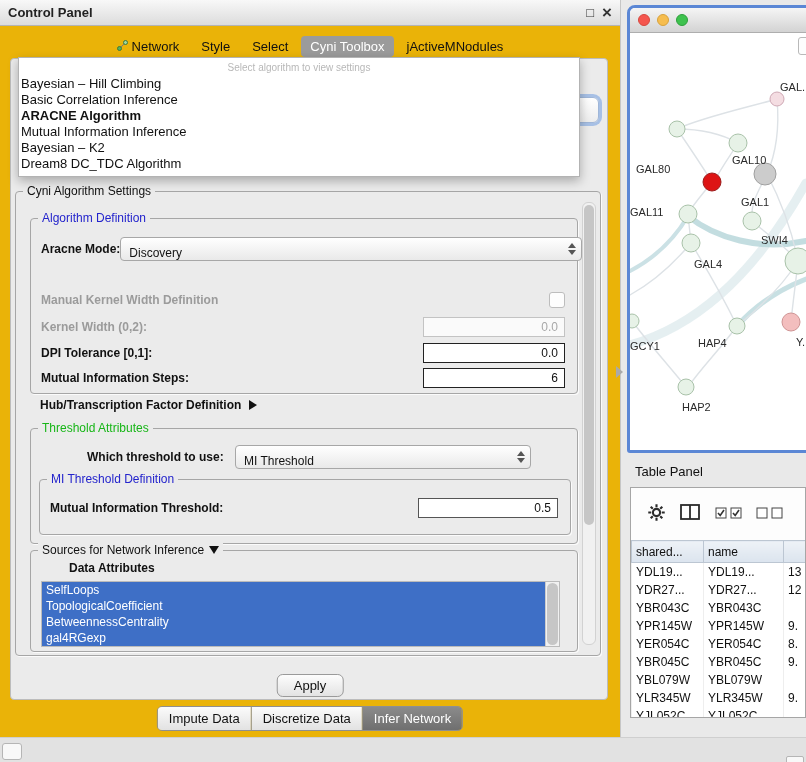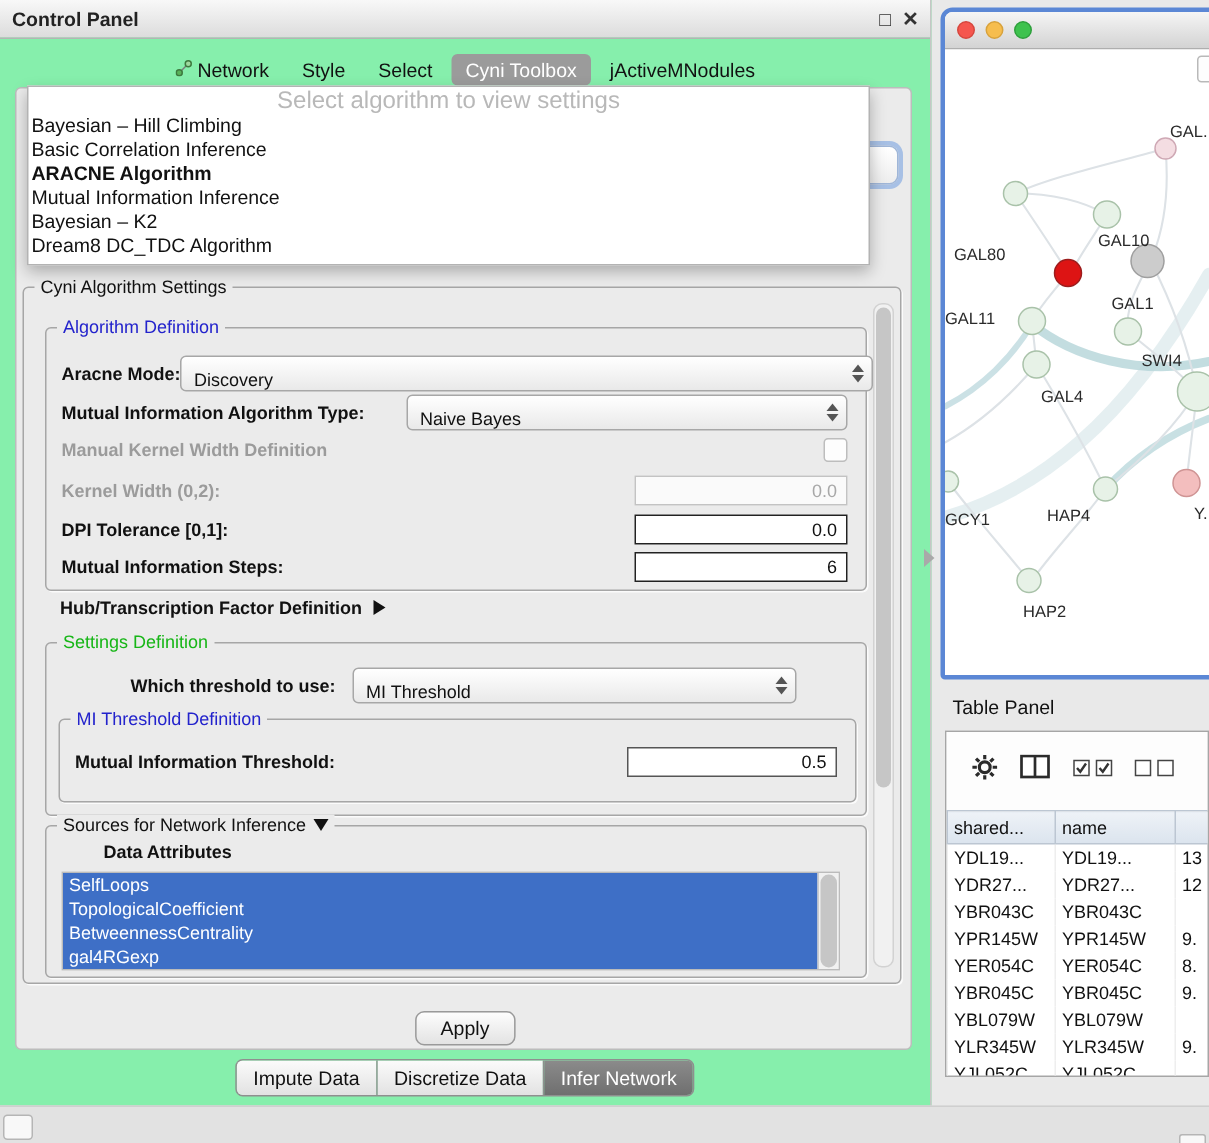--- a/index.html
+++ b/index.html
@@ -1,19 +1,19 @@
 <!DOCTYPE html>
 <html><head>
 <meta charset="utf-8">
 <style>
   html,body{margin:0;padding:0;background:#e9e9e9;}
   #screen{position:relative;width:806px;height:762px;background:#e9e9e9;overflow:hidden;
           font-family:"Liberation Sans",sans-serif;color:#111;}
   
-  #control-panel{position:absolute;left:0;top:0;width:620px;height:737px;background:#86efac;
+  #control-panel{position:absolute;left:0;top:0;width:620px;height:737px;background:#eab308;
                  border-right:1px solid #c6c6c6;border-bottom:1px solid #c6c6c6;}
   .titlebar{position:absolute;left:0;top:0;right:0;height:26px;
             background:linear-gradient(#f8f8f8,#dcdcdc);border-bottom:1px solid #b4b4b4;
             display:flex;align-items:center;padding:0 8px;box-sizing:border-box;}
   .titlebar .title{font-size:13px;font-weight:bold;color:#222;}
   .win-btns{margin-left:auto;display:flex;gap:8px;align-items:center;}
   .wb{font-size:13px;color:#333;cursor:default;line-height:1;}
   .wb.close{font-size:17px;font-weight:bold;}
   
   #top-tabs{position:absolute;left:0;top:34px;width:100%;height:24px;display:flex;
@@ -84,21 +84,21 @@
   #bottom-tabs{position:absolute;left:50%;transform:translateX(-50%);top:706px;display:inline-flex;
                border:1px solid #8f8f8f;border-radius:5px;overflow:hidden;}
   .btab{padding:4px 11px;font-size:13px;background:linear-gradient(#fbfbfb,#e2e2e2);color:#111;
         border-right:1px solid #8f8f8f;white-space:nowrap;}
   .btab:last-child{border-right:none;}
   .btab.sel{background:linear-gradient(#8b8b8b,#6f6f6f);color:#fff;}
   
   .popup{position:absolute;left:18px;top:57px;width:560px;background:#fff;
          border:1px solid #b3b3b3;box-shadow:0 4px 10px rgba(0,0,0,.28);z-index:50;
          padding:2px 0 4px 0;}
-  .popup .ph{font-size:16px;color:#b8b8b8;text-align:center;height:16px;line-height:16px;}
+  .popup .ph{font-size:10px;color:#b8b8b8;text-align:center;height:16px;line-height:16px;}
   .aitem{font-size:13px;color:#111;height:16px;line-height:16px;padding-left:2px;white-space:nowrap;}
   .aitem.b{font-weight:bold;}
   
   .splitter{position:absolute;left:616px;top:366px;width:0;height:0;
             border-top:6px solid transparent;border-bottom:6px solid transparent;
             border-left:7px solid #a9a9a9;}
   
   #net-window{position:absolute;left:627px;top:5px;width:190px;height:448px;
               border:3px solid var(--accent);border-radius:8px 8px 3px 3px;background:#fff;
               box-sizing:border-box;overflow:hidden;}
@@ -176,30 +176,20 @@
           <div class="row" style="top:18px;">
             <span class="lbl">Aracne Mode:</span>
             <div class="combo" style="width:462px;">
               <span class="cval">Discovery</span>
               <span class="carr">
                   <i class="up"></i>
                   <i class="dn"></i>
                 </span>
             </div>
           </div>
-          <div class="row" style="top:44px;">
-            <span class="lbl">Mutual Information Algorithm Type:</span>
-            <div class="combo" style="width:294px;">
-              <span class="cval">Naive Bayes</span>
-              <span class="carr">
-                  <i class="up"></i>
-                  <i class="dn"></i>
-                </span>
-            </div>
-          </div>
           <div class="row" style="top:72px;height:18px;">
             <span class="lbl dis">Manual Kernel Width Definition</span>
             <span class="checkbox"></span>
           </div>
           <div class="row" style="top:96px;">
             <span class="lbl dis">Kernel Width (0,2):</span>
             <div class="tfield dis" style="width:142px;">
               <span>0.0</span>
             </div>
           </div>
@@ -216,21 +206,21 @@
             </div>
           </div>
         </div>
 
         <div style="position:absolute;left:24px;top:206px;display:flex;align-items:center;gap:8px;">
           <span style="font-size:12px;font-weight:bold;">Hub/Transcription Factor Definition</span>
           <span class="tri-right"></span>
         </div>
 
         <div class="grp" style="left:14px;top:236px;width:548px;height:116px;">
-          <span class="legend lg-green">Settings Definition</span>
+          <span class="legend lg-green">Threshold Attributes</span>
           <div class="row" style="top:16px;padding-left:46px;">
             <span class="lbl">Which threshold to use:</span>
             <div class="combo" style="width:296px;margin-right:34px;">
               <span class="cval">MI Threshold</span>
               <span class="carr">
                   <i class="up"></i>
                   <i class="dn"></i>
                 </span>
             </div>
           </div>

